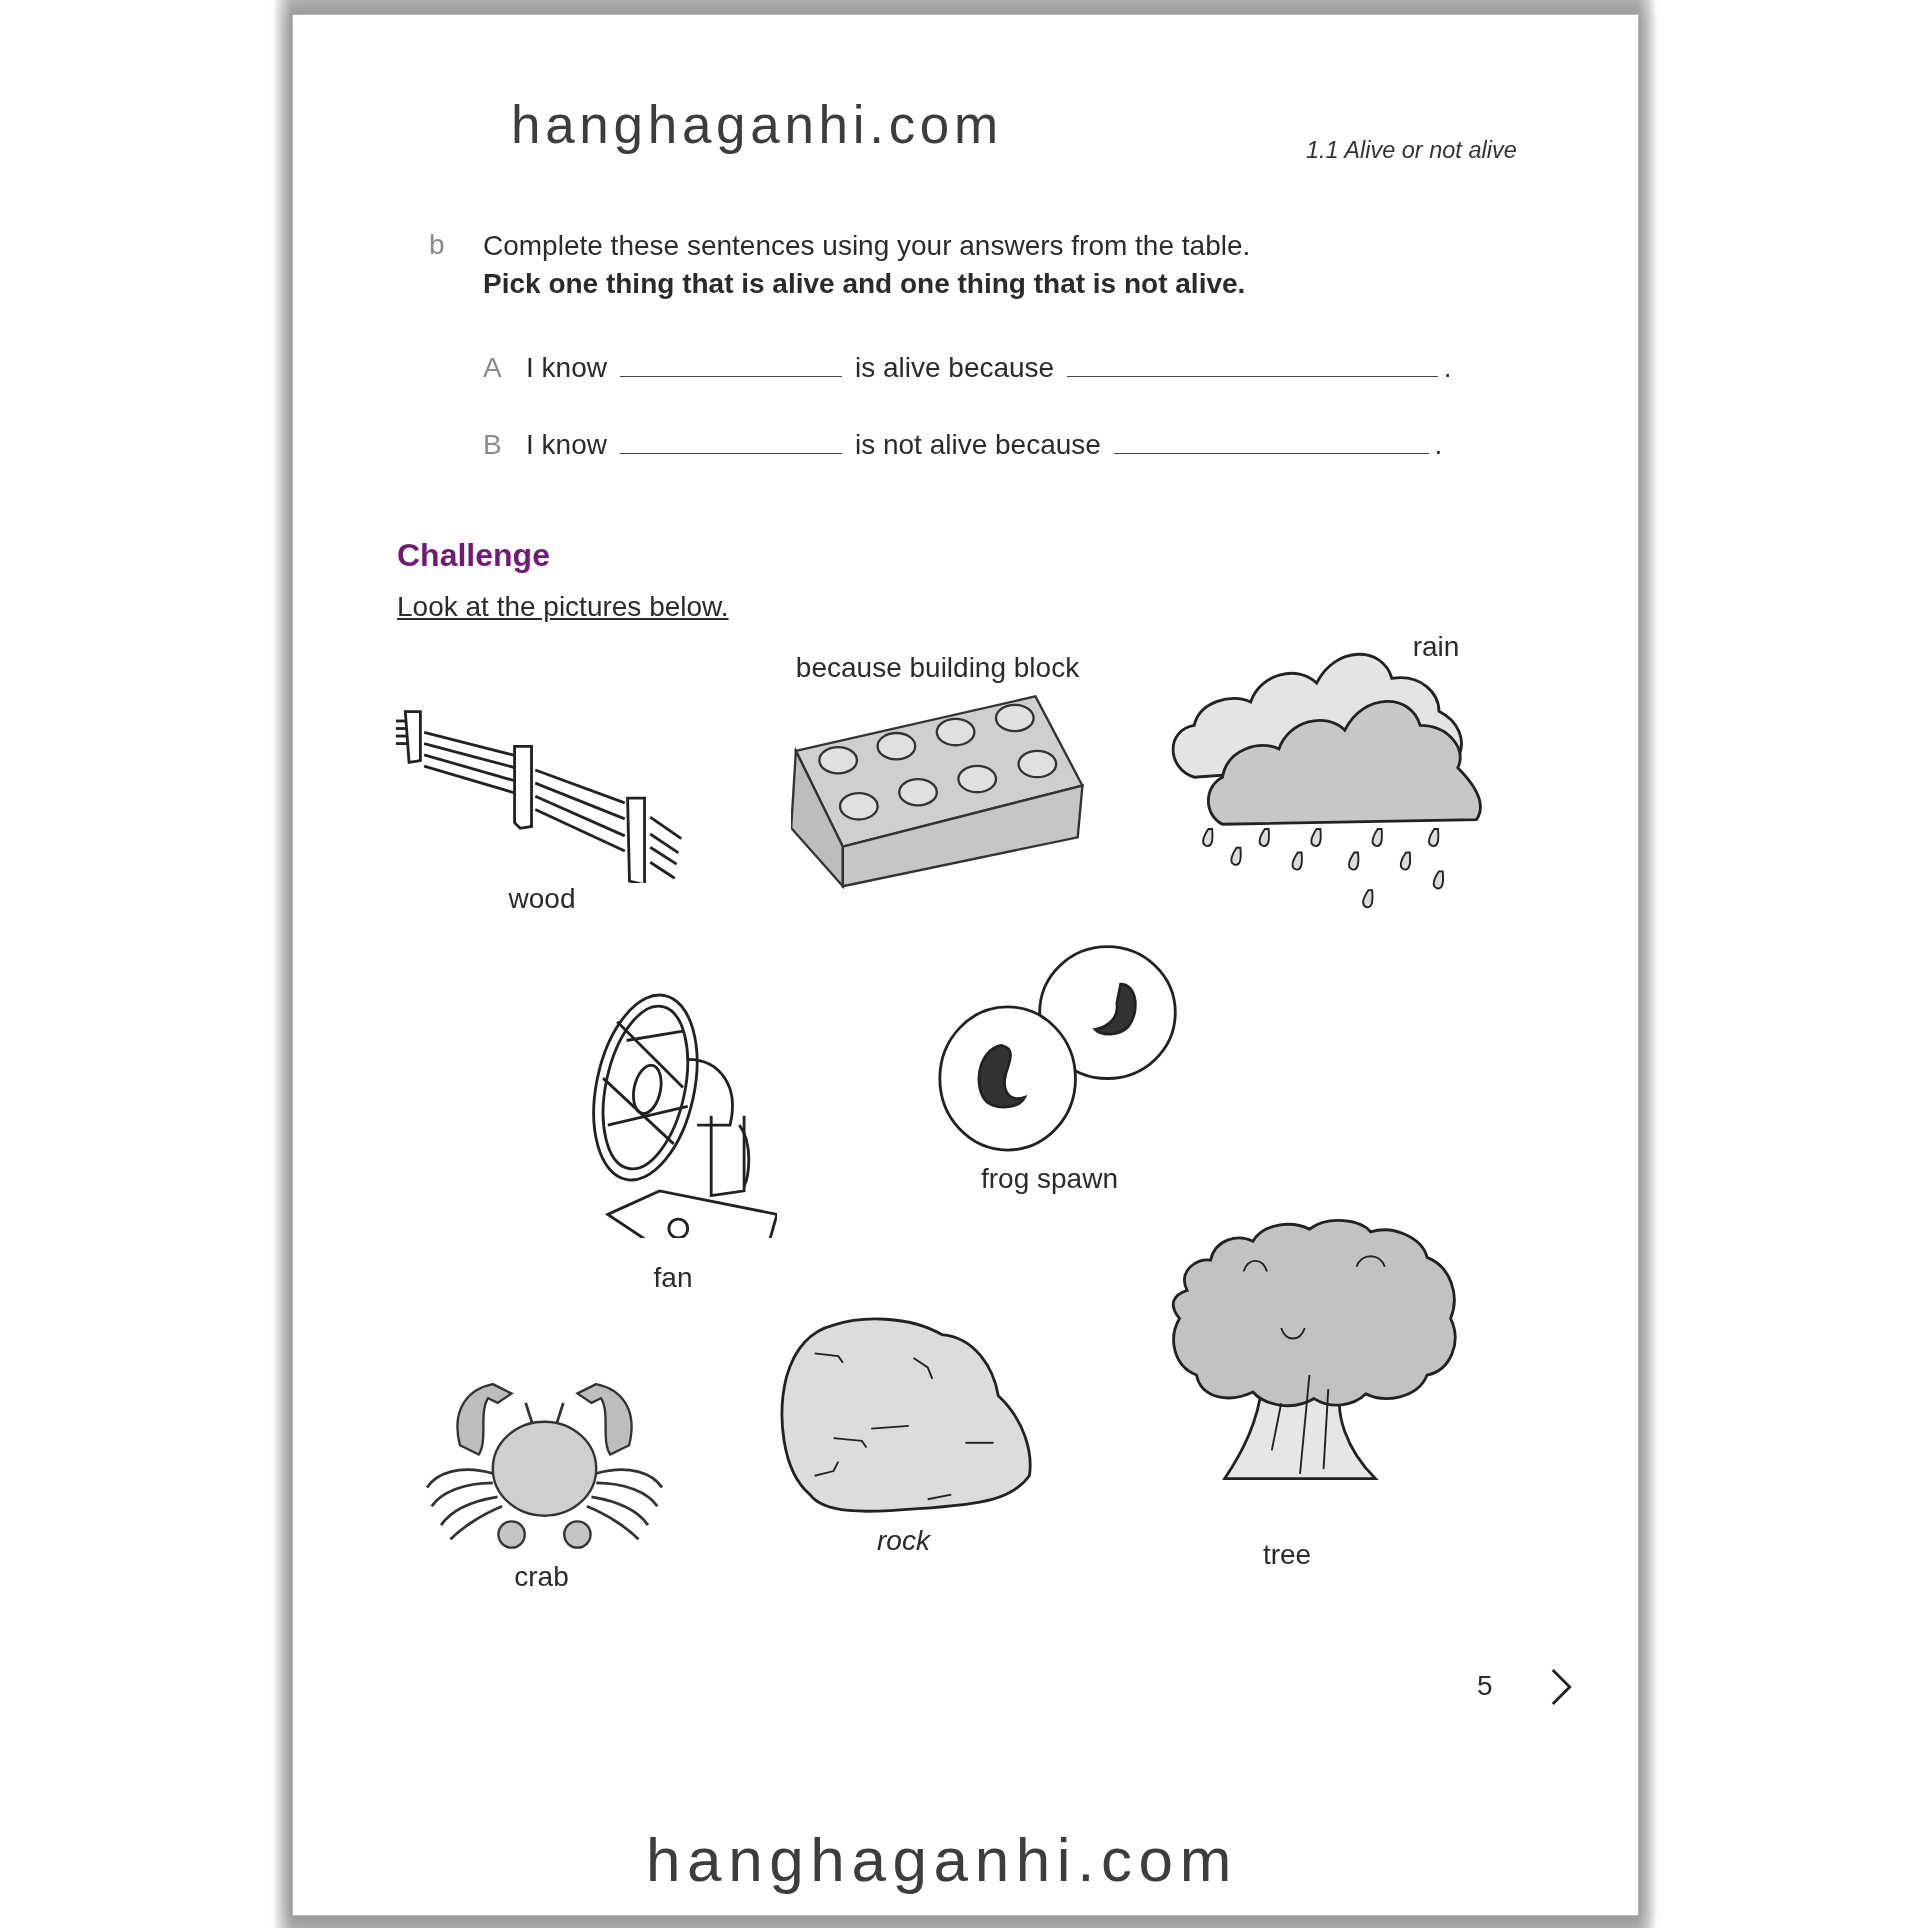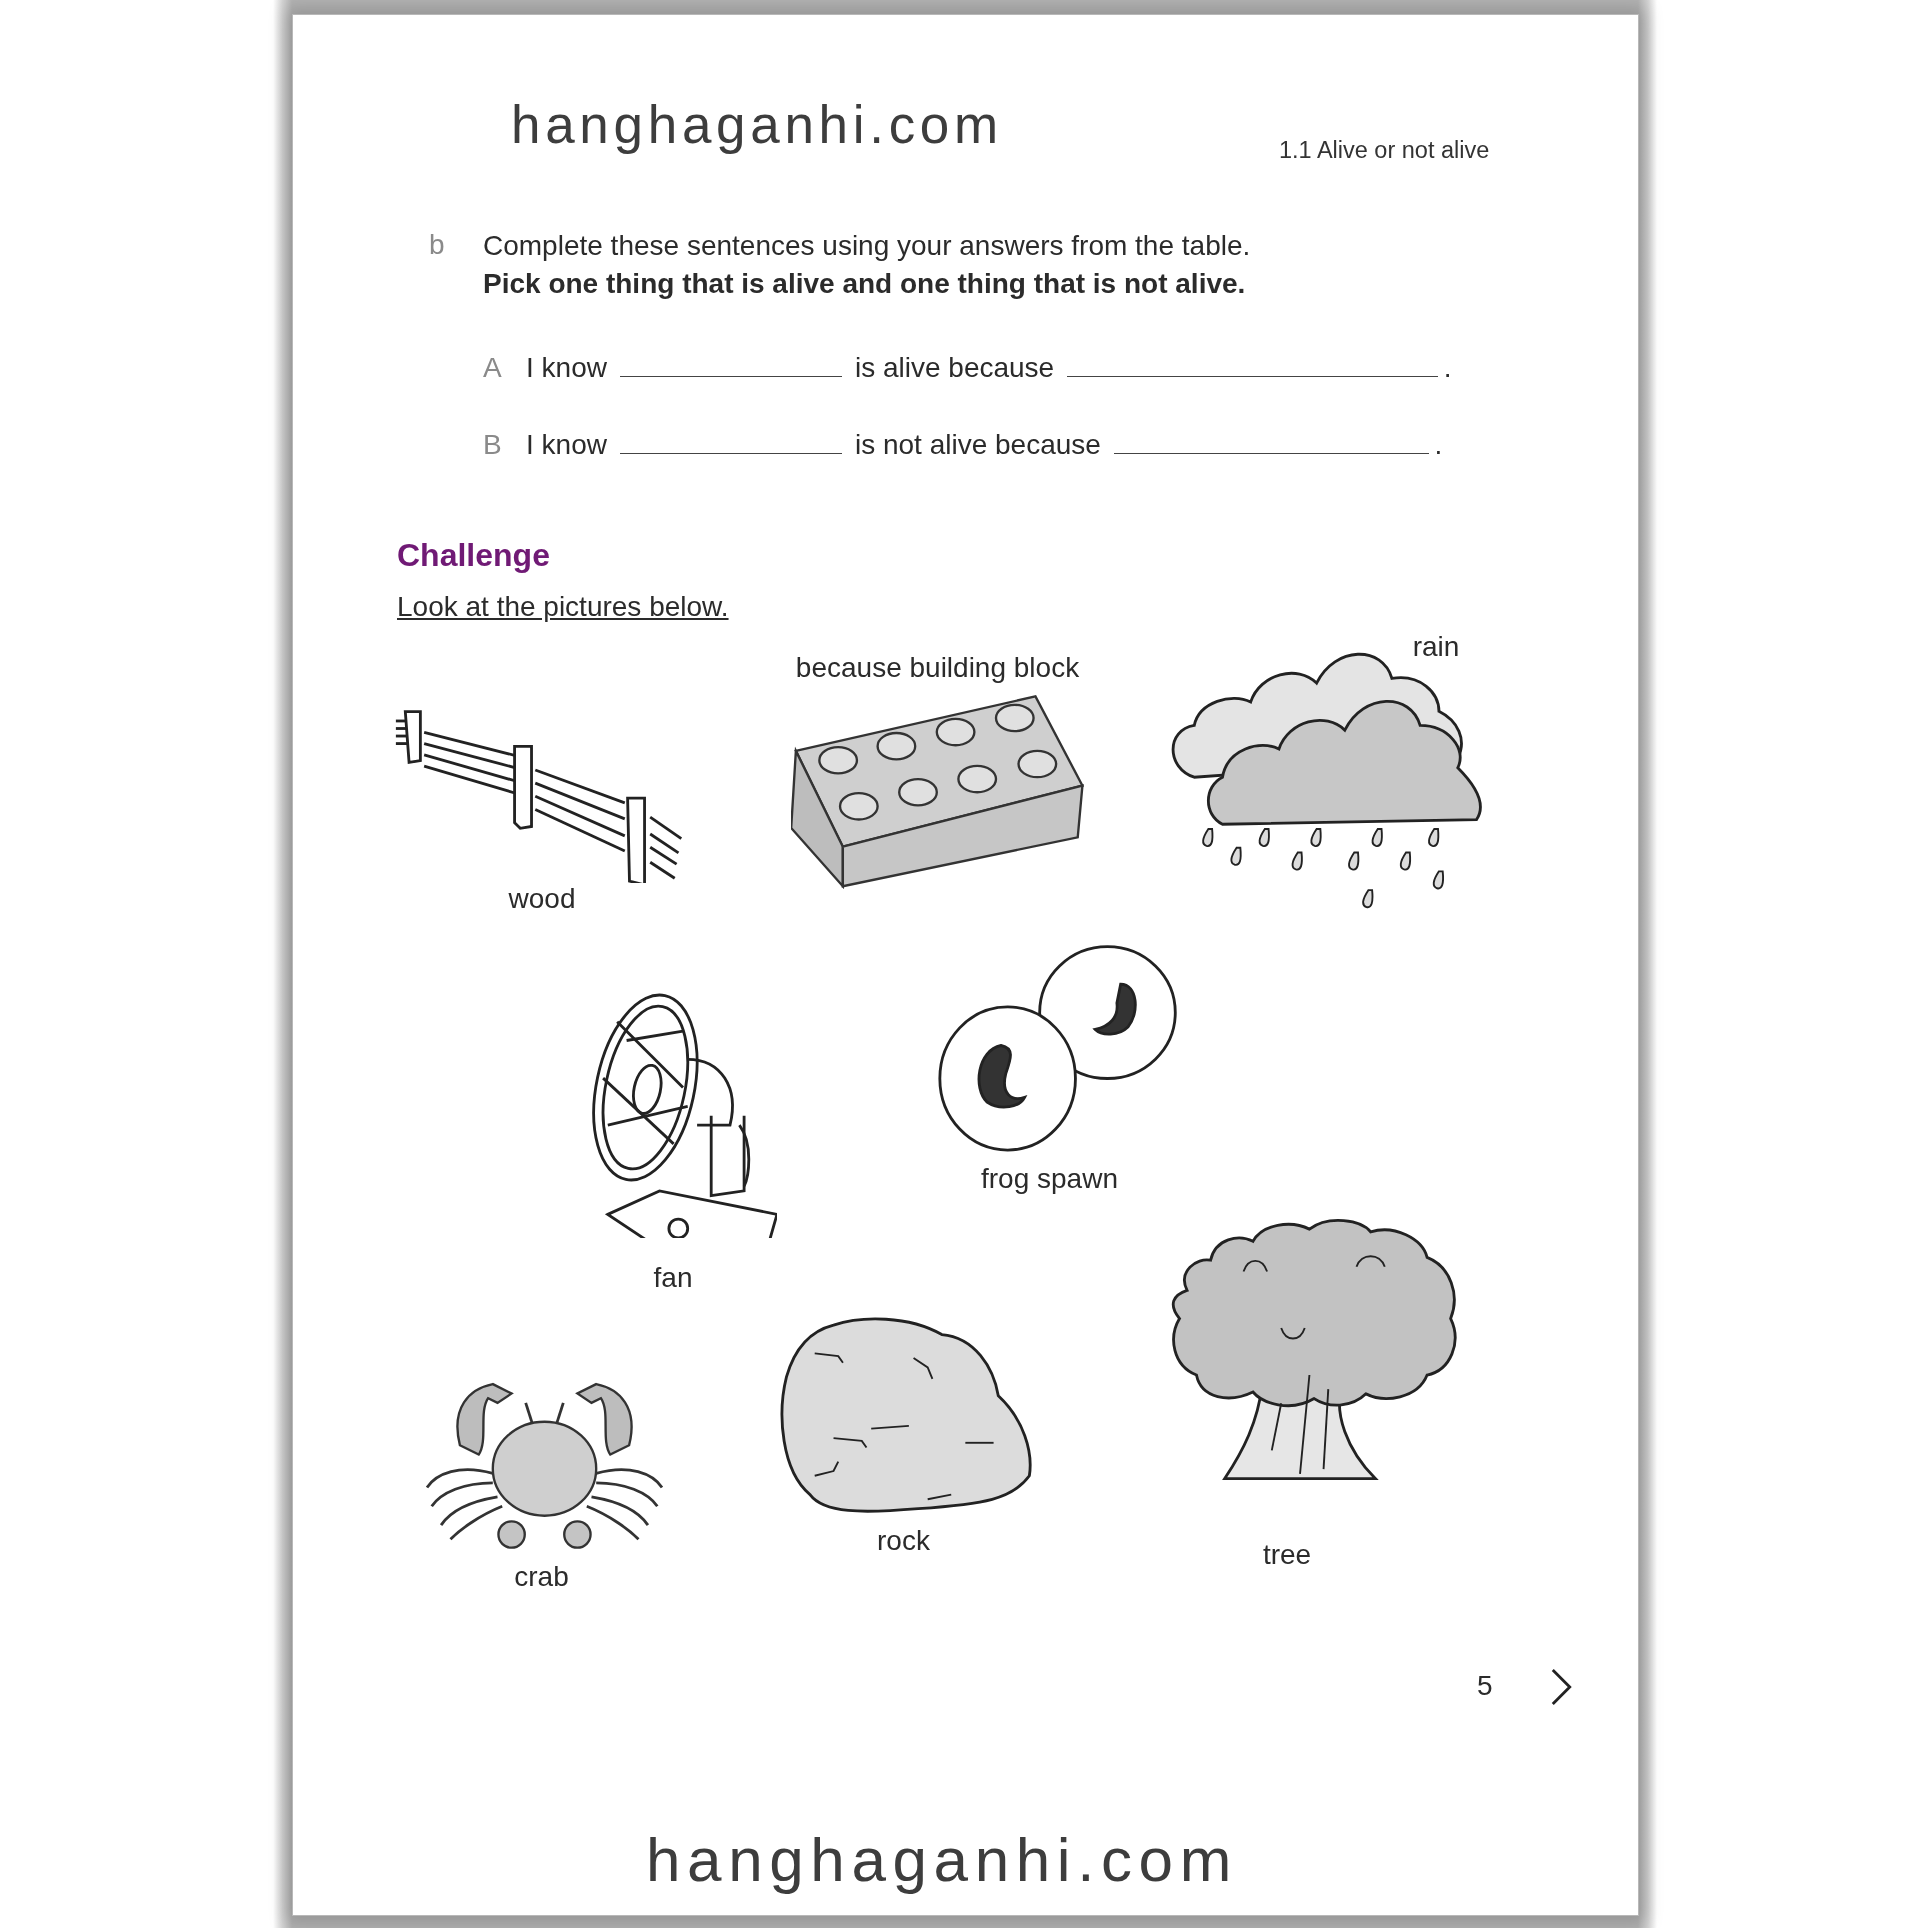--- a/index.html
+++ b/index.html
@@ -35,21 +35,21 @@
   .page-num { font-size:28px; color:#2b2b2b; }
 </style>
 </head>
 <body>
 
 <div class="page-shadow"></div>
 <div class="page"></div>
 
 <div class="abs watermark" style="left:511px; top:94px;">hanghaganhi.com</div>
 
-<div class="abs section-title" style="left:1279px; top:137px;">1.1  Alive or not alive</div>
+<div class="abs section-title" style="left:1306px; top:137px;font-style:italic;">1.1  Alive or not alive</div>
 
 <div class="abs q-letter" style="left:429px; top:229px;">b</div>
 <div class="abs q-text" style="left:483px; top:227px;">Complete these sentences using your answers from the table.</div>
 <div class="abs q-text" style="left:483px; top:265px;font-weight:bold;">Pick one thing that is alive and one thing that is not alive.</div>
 
 <div class="abs sent" style="left:483px; top:352px;">
   <span class="letter">A</span>
   <span>I know</span>
   <span class="blank" style="width:222px;"></span>
   <span>is alive because</span>
@@ -182,21 +182,21 @@
   <g fill="none" stroke-width="2">
     <path d="M40,45 L65,48 L70,55"></path>
       <path d="M145,50 L160,60 L165,72"></path>
     <path d="M100,125 L140,122"></path>
       <path d="M60,135 L90,138 L95,145"></path>
     <path d="M200,140 L230,140"></path>
       <path d="M40,175 L60,170 L65,160"></path>
     <path d="M160,200 L185,195"></path>
   </g>
 </svg>
-<div class="abs label" style="left:866px; top:1525px; width:75px;">rock</div>
+<div class="abs label" style="left:866px; top:1525px; width:75px;font-style:italic;">rock</div>
 
 <svg class="abs" style="left:1168px; top:1215px;" width="297" height="273" viewBox="0 0 315 290" stroke="#222" stroke-width="3">
   <path d="M100,180 C95,220 80,250 60,280 L220,280 C190,250 175,210 185,180 Z" fill="#e6e6e6"></path>
   <path d="M20,80 C10,60 30,45 45,48 C50,25 75,20 90,28 C100,10 130,5 150,15 C170,0 205,5 215,18 C240,10 270,25 275,45 C300,55 310,85 300,110 C312,135 300,165 275,170 C265,195 230,200 210,190 C195,205 170,205 155,195 C130,210 100,200 90,188 C65,200 35,195 30,170 C5,160 0,130 12,110 C0,95 5,85 20,80 Z" fill="#c2c2c2"></path>
   <g fill="none" stroke-width="2">
     <path d="M150,170 L140,275"></path>
       <path d="M170,185 L165,270"></path>
       <path d="M120,200 L110,250"></path>
     <path d="M80,60 C85,45 100,45 105,60"></path>
       <path d="M200,55 C205,40 225,40 230,55"></path>

